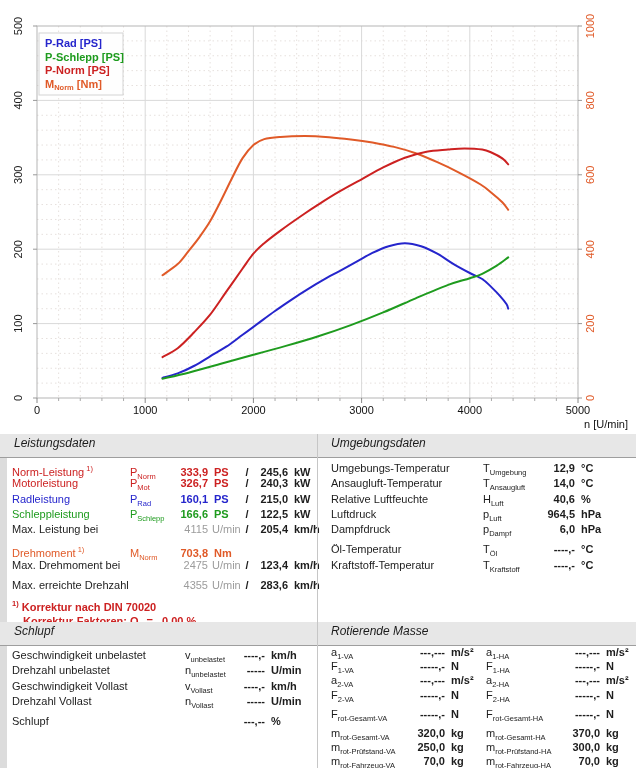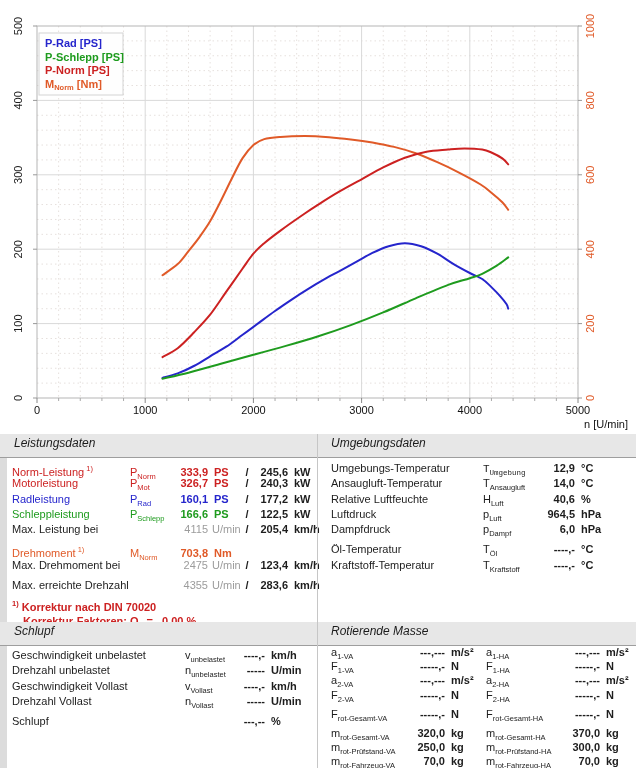--- a/index.html
+++ b/index.html
@@ -198,21 +198,21 @@
           <span class="slash">/</span>
           <span class="val" style="color: rgb(29, 29, 29);">240,3</span>
           <span class="unit" style="color: rgb(29, 29, 29);">kW</span>
         </div>
         <div class="row l-grid">
           <span class="lbl" style="color: rgb(37, 37, 204);">Radleistung</span>
           <span class="sym" style="color: rgb(37, 37, 204);"><span>P</span><sub>Rad</sub></span>
           <span class="val" style="color: rgb(37, 37, 204);">160,1</span>
           <span class="unit" style="color: rgb(37, 37, 204);">PS</span>
           <span class="slash">/</span>
-          <span class="val" style="color: rgb(29, 29, 29);">177,2</span>
+          <span class="val" style="color: rgb(29, 29, 29);">215,0</span>
           <span class="unit" style="color: rgb(29, 29, 29);">kW</span>
         </div>
         <div class="row l-grid">
           <span class="lbl" style="color: rgb(30, 155, 30);">Schleppleistung</span>
           <span class="sym" style="color: rgb(30, 155, 30);"><span>P</span><sub>Schlepp</sub></span>
           <span class="val" style="color: rgb(30, 155, 30);">166,6</span>
           <span class="unit" style="color: rgb(30, 155, 30);">PS</span>
           <span class="slash">/</span>
           <span class="val" style="color: rgb(29, 29, 29);">122,5</span>
           <span class="unit" style="color: rgb(29, 29, 29);">kW</span>
@@ -256,21 +256,21 @@
       </div>
     <div class="footnote" style="color:#cc2121;">
       <div><sup>1)</sup> <span>Korrektur nach DIN 70020</span></div>
       <div class="fn2"><span>Korrektur-Faktoren: Q</span><sub>V</sub><span> =</span><span class="fn-val">0,00 %</span></div>
     </div>
   </div>
 
   <div id="umgebung-body" class="panel">
       <div class="row u-grid">
         <span class="lbl" style="color: rgb(29, 29, 29);">Umgebungs-Temperatur</span>
-        <span class="sym" style="color: rgb(29, 29, 29); font-family: Liberation Mono, monospace;"><span>T</span><sub>Umgebung</sub></span>
+        <span class="sym" style="color: rgb(29, 29, 29);"><span>T</span><sub>Umgebung</sub></span>
         <span class="val" style="color: rgb(29, 29, 29);">12,9</span>
         <span class="unit" style="color: rgb(29, 29, 29);">°C</span>
       </div>
       <div class="row u-grid">
         <span class="lbl" style="color: rgb(29, 29, 29);">Ansaugluft-Temperatur</span>
         <span class="sym" style="color: rgb(29, 29, 29);"><span>T</span><sub>Ansaugluft</sub></span>
         <span class="val" style="color: rgb(29, 29, 29);">14,0</span>
         <span class="unit" style="color: rgb(29, 29, 29);">°C</span>
       </div>
       <div class="row u-grid">

